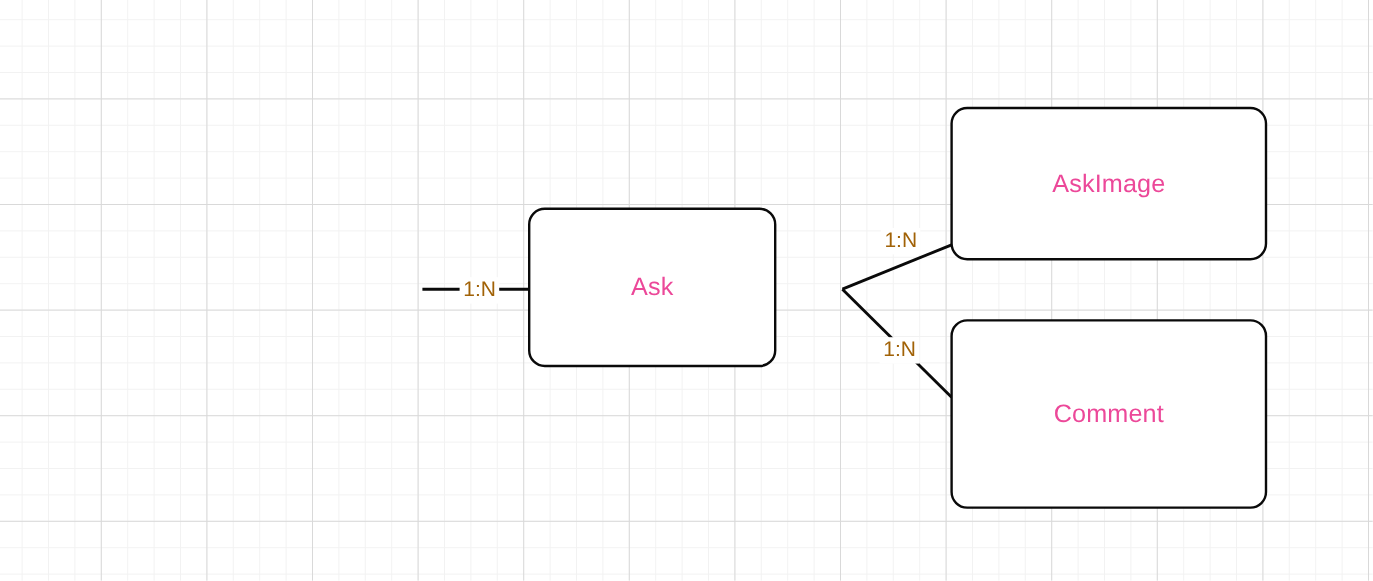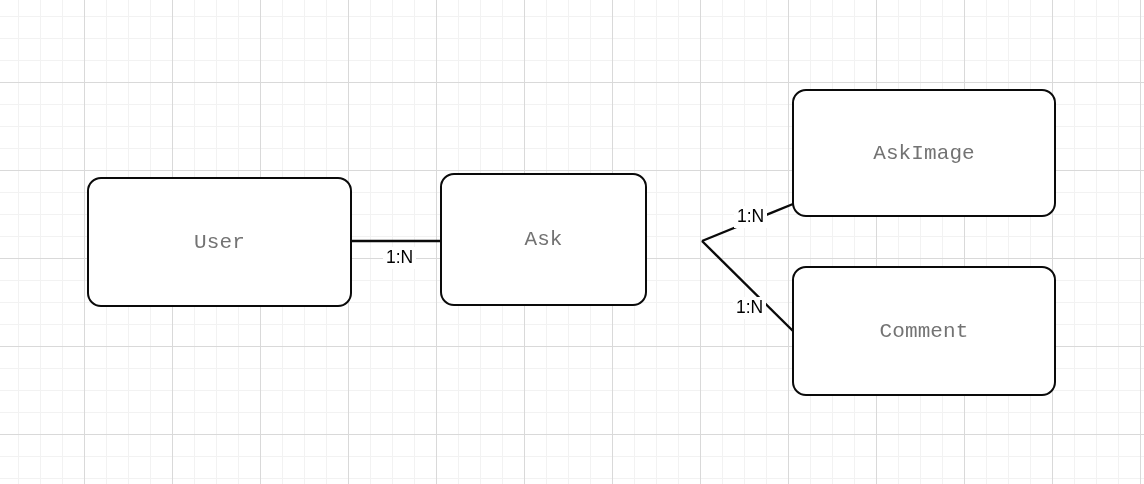--- a/index.html
+++ b/index.html
@@ -43,65 +43,61 @@
     position: absolute;
     box-sizing: border-box;
     background: #ffffff;
     border: 2.4px solid #0a0a0a;
     border-radius: 14px;
     display: flex;
     align-items: center;
     justify-content: center;
   }
   .entity-label {
-    font-family: Liberation Mono, monospace;
+    font-family: Liberation Sans, sans-serif;
     font-size: 21px;
     line-height: 1;
-    color: #737373;
+    color: #ec4899;
     letter-spacing: 0.1px;
     white-space: nowrap;
   }
   .edge-label {
     position: absolute;
     font-family: "Liberation Sans", sans-serif;
     font-size: 17.5px;
     line-height: 1;
-    color: #000000;
+    color: #a16207;
     background: #ffffff;
     padding: 2px 3px;
     white-space: nowrap;
-    margin-top: 16px;
   }
 </style>
 </head>
 <body>
 
 <div id="canvas">
 
   <svg id="edge-layer" viewBox="0 0 1144 484" xmlns="http://www.w3.org/2000/svg">
     <g stroke="#0a0a0a" stroke-width="2.4" fill="none" stroke-linecap="butt">
       <line x1="352" y1="241" x2="440" y2="241"></line>
       <line x1="702" y1="241" x2="793" y2="204"></line>
       <line x1="702" y1="241" x2="793" y2="331"></line>
     </g>
   </svg>
 
-  <div class="entity-box" style="left:87px; top:177px; width:265px; height:130px;">
-    <span class="entity-label">User</span>
-  </div>
 
   <div class="entity-box" style="left:440px; top:173px; width:207px; height:133px;">
     <span class="entity-label">Ask</span>
   </div>
 
   <div class="entity-box" style="left:792px; top:89px; width:264px; height:128px;">
     <span class="entity-label">AskImage</span>
   </div>
 
-  <div class="entity-box" style="left:792px; top:266px; width:264px; height:130px;">
+  <div class="entity-box" style="left:792px; top:266px; width:264px; height:158px;">
     <span class="entity-label">Comment</span>
   </div>
 
   <span class="edge-label" style="left:383px; top:231px;">1:N</span>
 
   <span class="edge-label" style="left:734px; top:190px;">1:N</span>
 
   <span class="edge-label" style="left:733px; top:281px;">1:N</span>
 
 </div>

